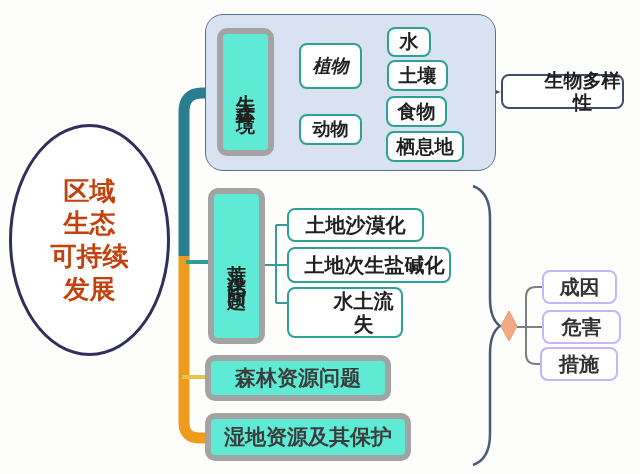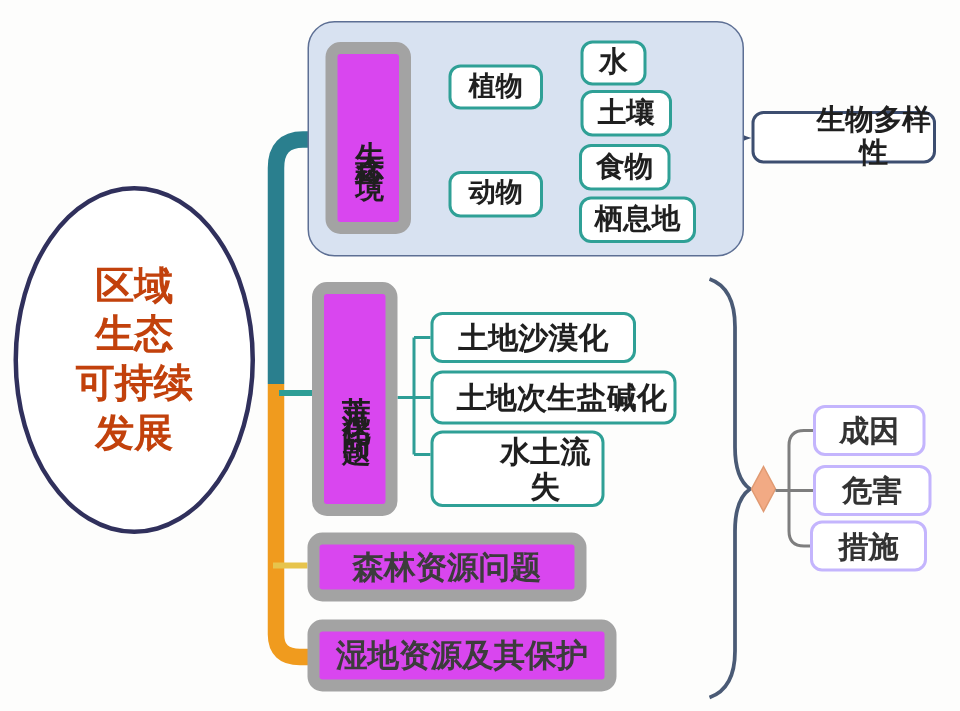--- a/index.html
+++ b/index.html
@@ -16,21 +16,21 @@
   .root{
     left:9px;top:124px;width:161px;height:232px;border-radius:50%;
     border:3px solid #30305c;font-size:26px;line-height:1.26;
     white-space:pre-line;color:#c2410c;
   }
   .container{
     position:absolute;left:205px;top:14px;width:291px;height:157px;
     background:#d8e2f1;border:1.5px solid #5d6f94;border-radius:18px;
     box-sizing:border-box;
   }
-  .tan{background:#d946ef;border:8px solid #a3a3a3;border-radius:10px;}
+  .tan{background:#5eead4;border:6px solid #a3a3a3;border-radius:10px;}
   .teal-border{border:2.5px solid #2fa096;border-radius:8px;font-size:18px;}
   .navy-border{border:2px solid #3d4e70;border-radius:8px;padding-left:40px;}
   .gray-border{border:2px solid #c4b5fd;border-radius:8px;color:#333;}
   .vtext{writing-mode:vertical-lr;text-orientation:upright;letter-spacing:7px;font-size:19px;}
   .small{font-size:19px;}
   .sub{font-size:20px;}
   .big{font-size:21px;color:#3c3c3c;}
 </style>
 </head>
 <body>
@@ -54,21 +54,21 @@
 
   <div class="node root">区域
 生态
 可持续
 发展</div>
 
   <div class="container"></div>
 
   <div class="node tan vtext" style="left:217px;top:28px;width:57px;height:128px;">生态环境</div>
 
-  <div class="node teal-border" style="left:299px;top:43px;width:63px;height:30px;">植物</div>
+  <div class="node teal-border" style="left:299px;top:43px;width:63px;height:46px;font-style:italic;">植物</div>
 
   <div class="node teal-border" style="left:299px;top:114px;width:63px;height:31px;">动物</div>
 
   <div class="node teal-border small" style="left:387px;top:27px;width:44px;height:30px;">水</div>
 
   <div class="node teal-border small" style="left:387px;top:60px;width:61px;height:31px;">土壤</div>
 
   <div class="node teal-border small" style="left:386px;top:96px;width:61px;height:31px;">食物</div>
 
   <div class="node teal-border small" style="left:386px;top:131px;width:78px;height:31px;">栖息地</div>

